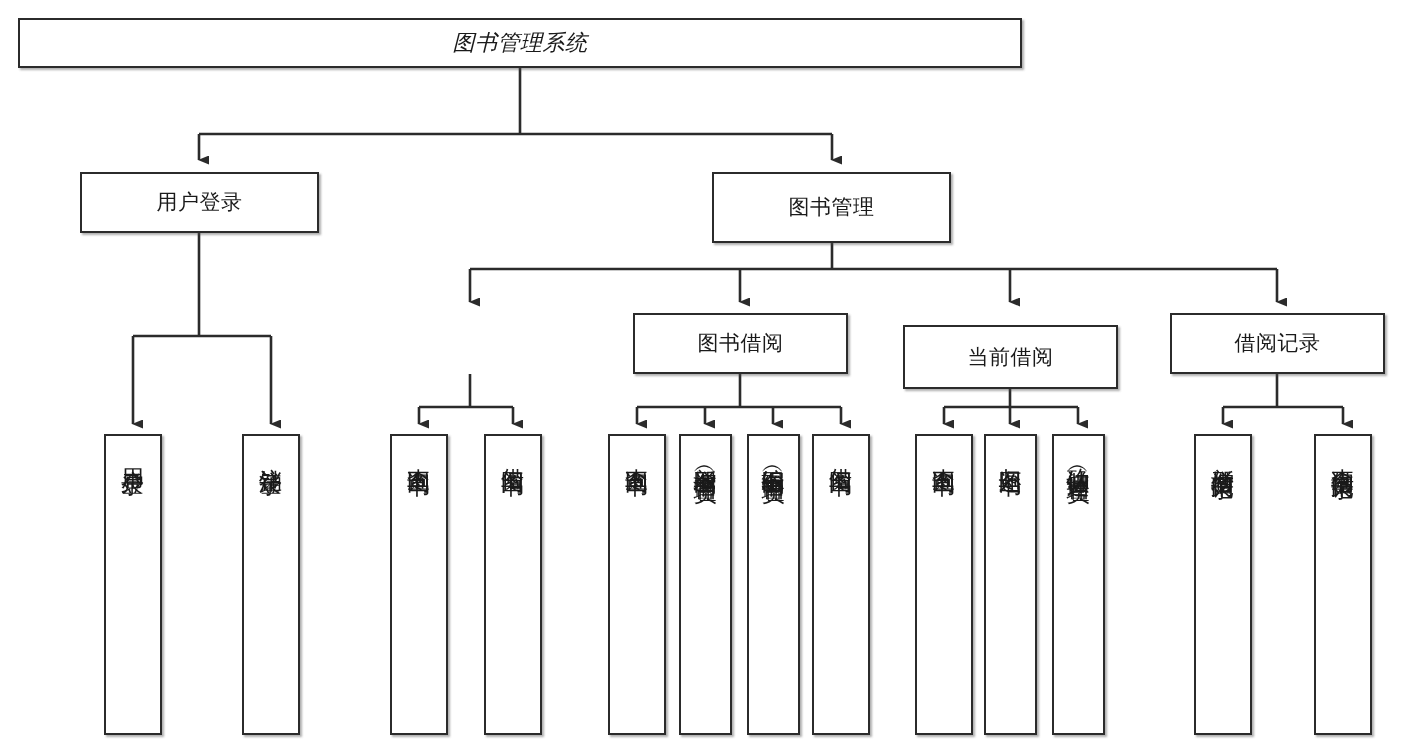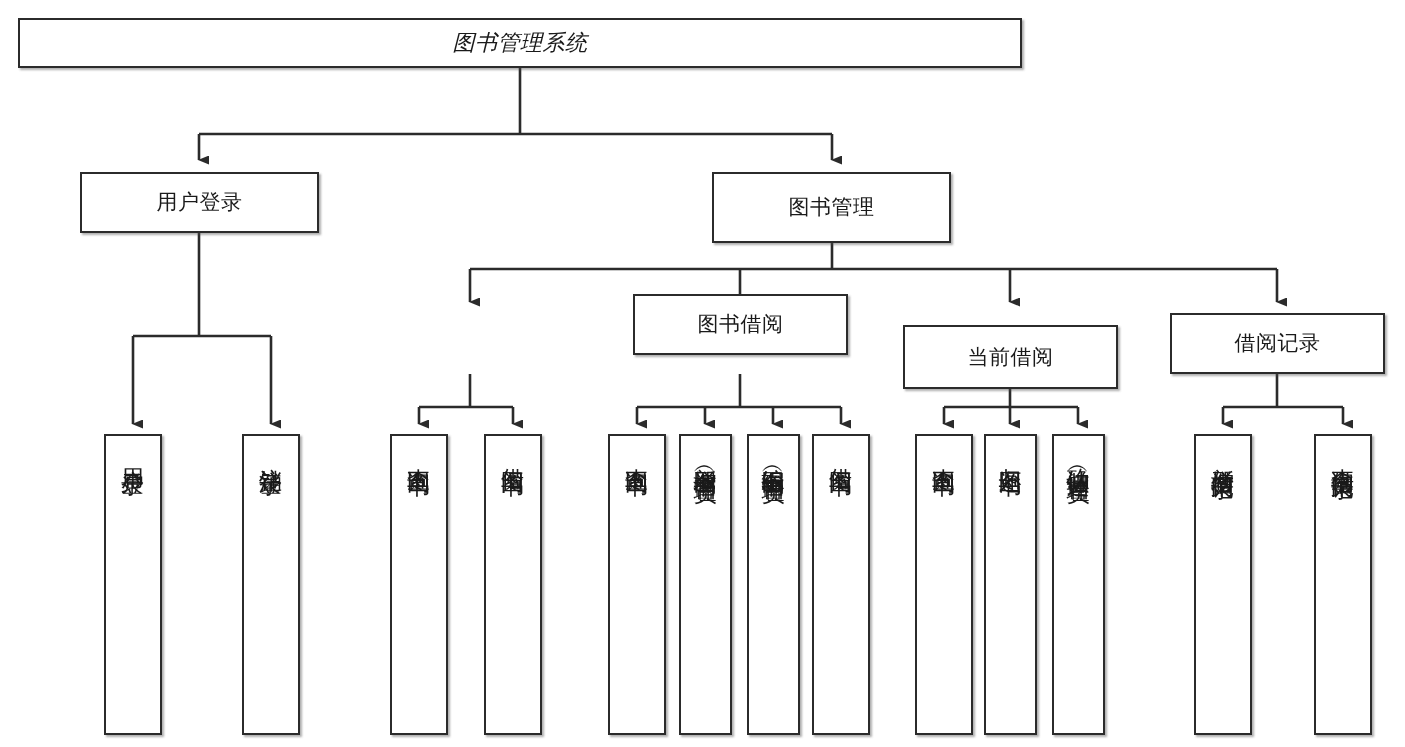--- a/index.html
+++ b/index.html
@@ -134,21 +134,21 @@
     <span class="node-label">图书管理系统</span>
   </div>
 
   <div class="node horizontal" style="left:80px; top:172px; width:239px; height:61px;">
     <span class="node-label">用户登录</span>
   </div>
   <div class="node horizontal" style="left:712px; top:172px; width:239px; height:71px;">
     <span class="node-label">图书管理</span>
   </div>
 
-  <div class="node horizontal" style="left:633px; top:294px; width:215px; height:61px;">
+  <div class="node horizontal" style="left:633px; top:313px; width:215px; height:61px;">
     <span class="node-label">图书借阅</span>
   </div>
   <div class="node horizontal" style="left:903px; top:313px; width:215px; height:64px;margin-top:12px;">
     <span class="node-label">当前借阅</span>
   </div>
   <div class="node horizontal" style="left:1170px; top:313px; width:215px; height:61px;">
     <span class="node-label">借阅记录</span>
   </div>
 
   <div class="node vertical" style="left:104px; top:434px; width:58px; height:301px;">

